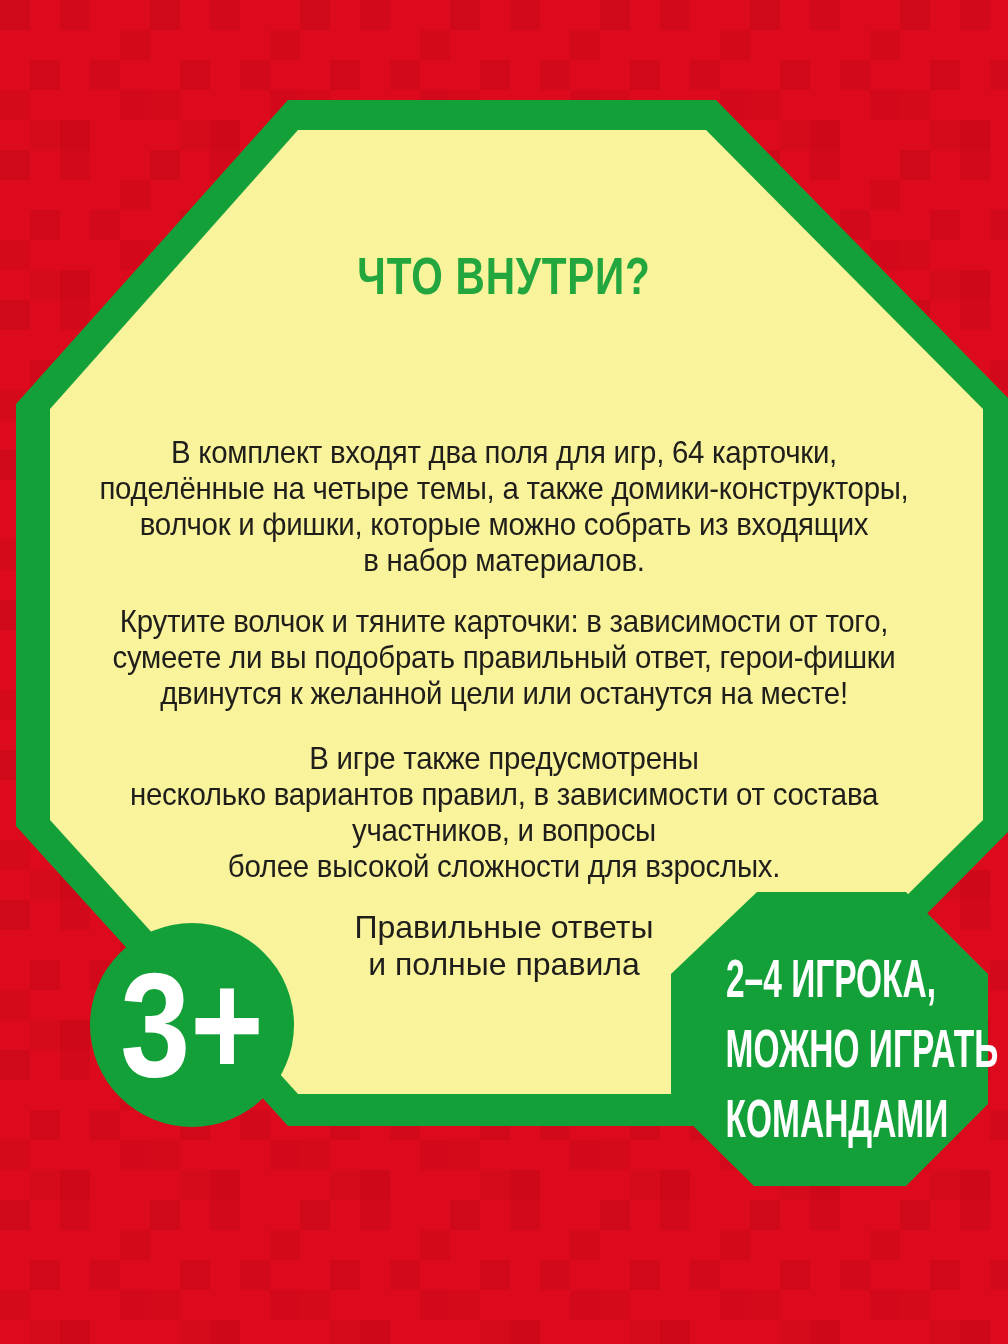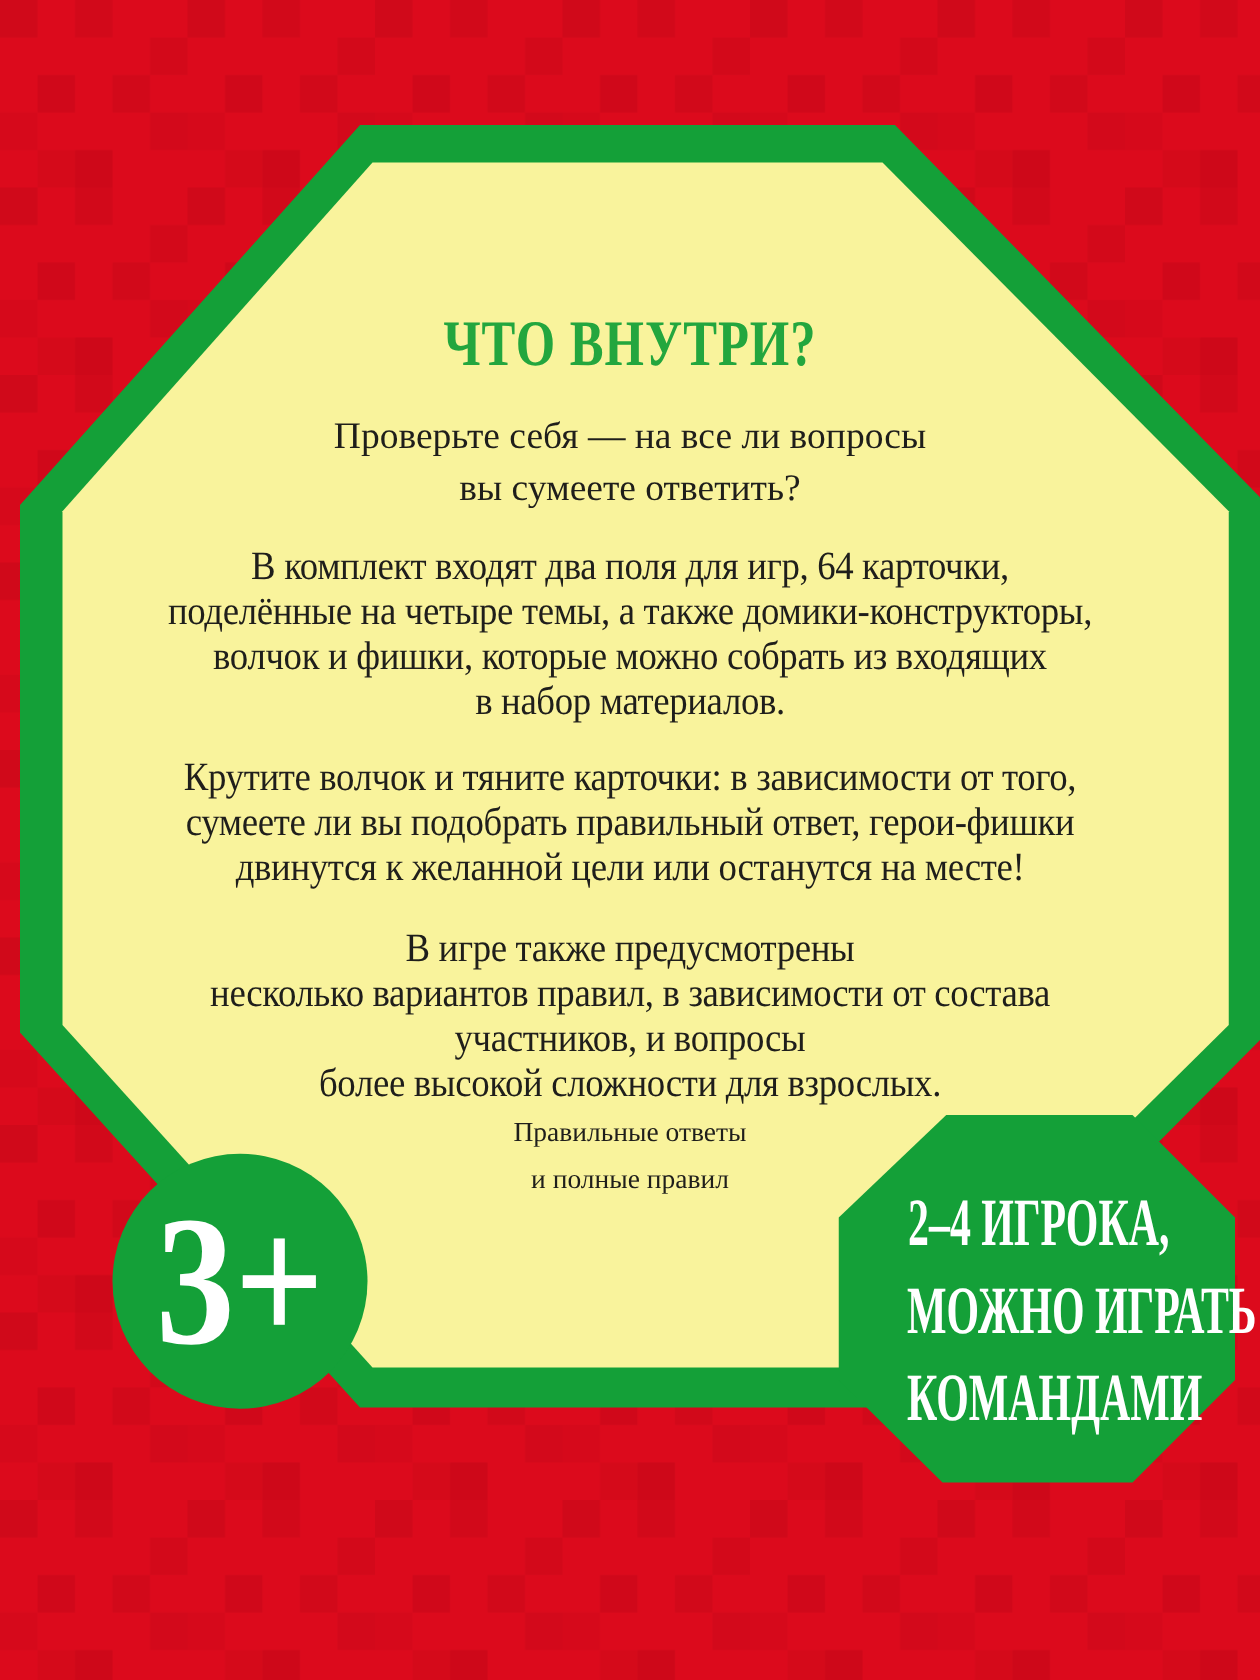--- a/index.html
+++ b/index.html
@@ -1,20 +1,20 @@
 <!DOCTYPE html>
 <html><head>
 <meta charset="utf-8">
 <style>
   html,body{margin:0;padding:0;background:#222;}
   .stage{
     position:relative;
     width:1008px;height:1344px;
     overflow:hidden;
-    font-family:Liberation Serif, serif;
+    font-family:Liberation Sans, sans-serif;
     -webkit-font-smoothing:antialiased;
   }
   .stage svg{position:absolute;left:0;top:0;width:100%;height:100%;display:block;}
   .txt{
     position:absolute;left:0;width:1008px;
     text-align:center;color:#1f1e1b;
     white-space:nowrap;
   }
   .txt span{display:block;}
   .title{
@@ -25,21 +25,21 @@
   .para-regular{font-size:30px;line-height:42px;font-weight:400;}
   .para-condensed{
     font-size:32px;line-height:36px;font-weight:400;
     letter-spacing:-0.3px;
     transform:scaleX(0.92);transform-origin:50% 0;
   }
   .p1{top:328px;}
   .p2{top:434px;}
   .p3{top:603px;}
   .p4{top:740px;}
-  .p5{top:887px;font-size:22px;line-height:37px;}
+  .p5{top:909px;font-size:32px;line-height:37px;}
   .age-label{
     position:absolute;left:92px;top:942px;width:200px;
     text-align:center;color:#ffffff;font-weight:bold;
     font-size:148px;line-height:166px;white-space:nowrap;
     transform:scaleX(0.85);transform-origin:50% 50%;
   }
   .players-label{
     position:absolute;left:661px;top:943px;width:340px;
     text-align:center;color:#ffffff;font-weight:bold;
     font-size:54px;line-height:70px;white-space:nowrap;
@@ -73,24 +73,20 @@
     <polygon fill="#14a038" points="288,100 716,100 1014,404 1014,826 716,1126 288,1126 16,826 16,404"></polygon>
     <polygon fill="#f9f39c" points="298,130 706,130 983,409 983,820 706,1094 298,1094 50,820 50,409"></polygon>
 
     <polygon fill="#14a038" points="757,892 906,892 988,974 988,1104 906,1186 754,1186 671,1104 671,974"></polygon>
 
     <circle cx="192" cy="1025" r="102" fill="#14a038"></circle>
   </svg>
 
   <div class="txt title">ЧТО ВНУТРИ?</div>
 
-  <div class="txt para-regular p1">
-    <span>Проверьте себя — на все ли вопросы</span>
-    <span>вы сумеете ответить?</span>
-  </div>
 
   <div class="txt para-condensed p2">
     <span>В комплект входят два поля для игр, 64 карточки,</span>
     <span>поделённые на четыре темы, а также домики-конструкторы,</span>
     <span>волчок и фишки, которые можно собрать из входящих</span>
     <span>в набор материалов.</span>
   </div>
 
   <div class="txt para-condensed p3">
     <span>Крутите волчок и тяните карточки: в зависимости от того,</span>
@@ -100,21 +96,21 @@
 
   <div class="txt para-condensed p4">
     <span>В игре также предусмотрены</span>
     <span>несколько вариантов правил, в зависимости от состава</span>
     <span>участников, и вопросы</span>
     <span>более высокой сложности для взрослых.</span>
   </div>
 
   <div class="txt para-regular p5">
     <span>Правильные ответы</span>
-    <span>и полные правил</span>
+    <span>и полные правила</span>
   </div>
 
   <div class="age-label">3+</div>
 
   <div class="players-label">
     <span>2–4 ИГРОКА,</span>
     <span>МОЖНО ИГРАТЬ</span>
     <span>КОМАНДАМИ</span>
   </div>
 

